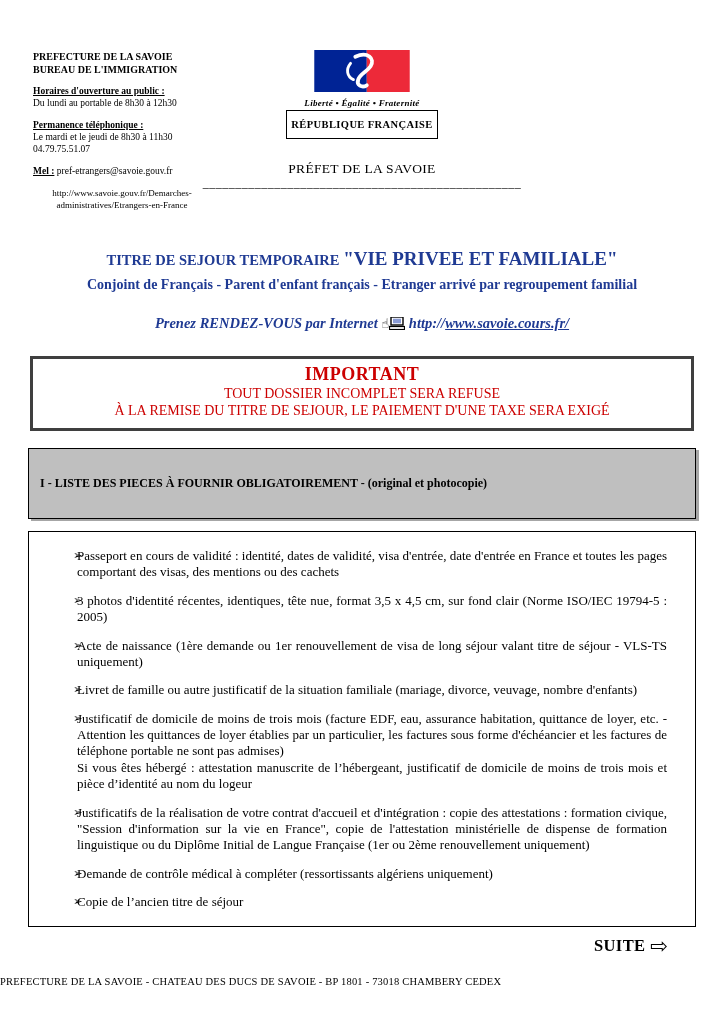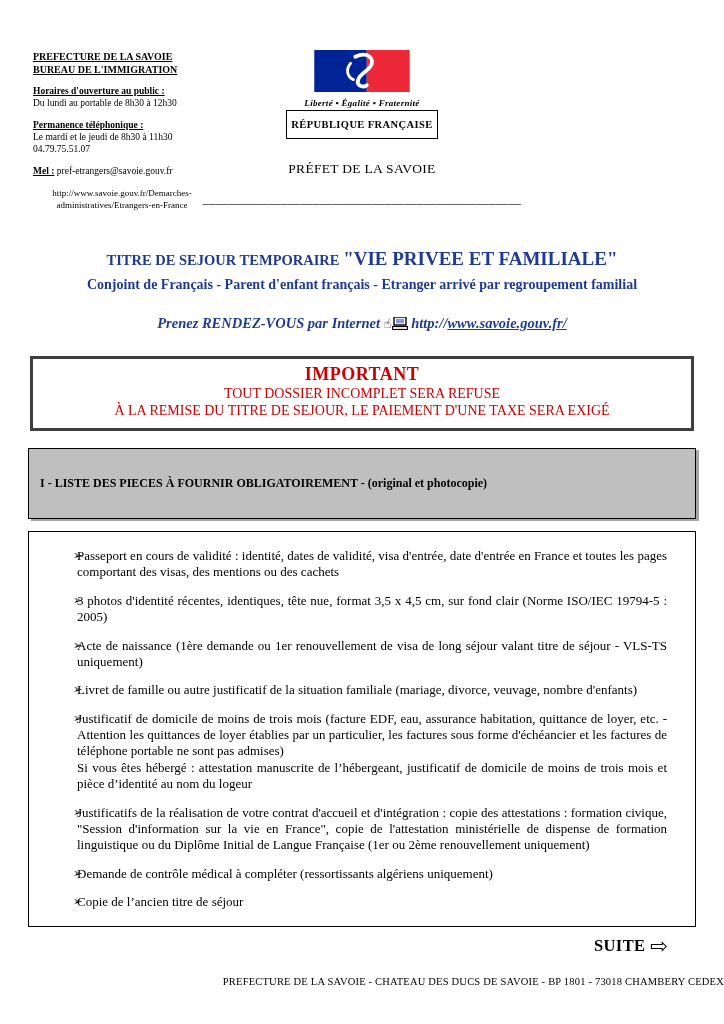--- a/index.html
+++ b/index.html
@@ -11,32 +11,32 @@
   }
   *{box-sizing:border-box;}
   html,body{margin:0;padding:0;background:#e8e8e8;}
   .page{
     position:relative;width:724px;height:1024px;margin:0 auto;background:#fff;
     font-family:"Liberation Serif", serif;color:#000;overflow:hidden;
   }
 
   
   .contact{position:absolute;left:33px;top:50px;width:178px;font-size:9.5px;line-height:1.3;}
-  .contact .org{font-weight:bold;font-size:10px;text-decoration:underline;}
+  .contact .org{font-weight:bold;font-size:10px;}
   .contact .blk{margin-top:9px;}
   .contact .lbl{font-weight:bold;text-decoration:underline;}
   .contact .weblink{margin-top:11px;text-align:center;white-space:pre-line;font-size:9px;}
 
   .logo-block{position:absolute;left:50%;top:50px;transform:translateX(-50%);width:190px;text-align:center;}
   .flag{width:96px;height:42px;display:inline-block;}
   .motto{font-size:9px;font-style:italic;font-weight:bold;margin-top:2px;letter-spacing:0.3px;}
   .republique{display:inline-block;margin-top:2px;font-weight:bold;font-size:10.5px;letter-spacing:0.4px;border:1px solid #000;padding:8px 4px;}
   .prefet{margin-top:22px;font-size:13.5px;letter-spacing:0.3px;white-space:nowrap;}
 
-  .separator{position:absolute;top:192px;left:0;width:100%;text-align:center;font-size:12px;letter-spacing:0.5px;}
+  .separator{position:absolute;top:176px;left:0;width:100%;text-align:center;font-size:12px;letter-spacing:0.5px;}
 
   
   .main{position:absolute;top:248px;left:0;width:100%;}
   .title-line{text-align:center;color:var(--accent-blue);font-weight:bold;}
   .title-prefix{font-size:14.5px;}
   .title-quoted{font-size:19px;}
   .subtitle{text-align:center;color:var(--accent-blue);font-weight:bold;font-size:14px;margin-top:7px;}
   .rdv{text-align:center;color:var(--accent-blue);font-weight:bold;font-style:italic;font-size:14.5px;margin-top:22px;}
   .rdv .hand{font-family:"DejaVu Sans",sans-serif;font-style:normal;font-size:13px;color:#000;}
   .rdv .pc-svg{vertical-align:-2px;}
@@ -55,21 +55,21 @@
   }
   .items-box{margin:12px 28px 0;border:1px solid #000;padding:12px 28px 16px 20px;}
   .item{display:flex;margin-top:12px;font-size:13px;line-height:1.26;text-align:justify;}
   .item:first-child{margin-top:4px;}
   .item .bullet{flex:0 0 28px;width:28px;padding-left:24px;font-family:"DejaVu Sans",sans-serif;font-size:11.5px;color:#000;}
   .item .text{flex:1;white-space:pre-line;}
 
   
   .suite{position:absolute;right:56px;top:934px;font-weight:bold;font-size:16.5px;letter-spacing:0.4px;}
   .suite .arrow{font-family:"DejaVu Sans",sans-serif;font-weight:normal;font-size:21px;vertical-align:-2px;}
-  .footer{position:absolute;left:0;top:976px;width:100%;text-align:right;font-size:10.5px;letter-spacing:0.2px;}
+  .footer{position:absolute;left:0;top:976px;width:100%;text-align:left;font-size:10.5px;letter-spacing:0.2px;}
 </style>
 </head>
 <body>
 
 <div class="page">
 
   <div class="contact">
     <div class="org">PREFECTURE DE LA SAVOIE</div>
     <div class="org">BUREAU DE L'IMMIGRATION</div>
     <div class="blk">
@@ -110,21 +110,21 @@
     </div>
     <div class="subtitle">Conjoint de Français - Parent d'enfant français - Etranger arrivé par regroupement familial</div>
 
     <div class="rdv">
       <span>Prenez RENDEZ-VOUS par Internet</span>
       <span class="hand">☝</span><svg class="pc-svg" width="16" height="13" viewBox="0 0 16 13">
           <rect x="2" y="0" width="12" height="8" fill="none" stroke="#000" stroke-width="1.4"></rect>
           <rect x="4" y="1.7" width="8" height="4.6" fill="#8a9bd4"></rect>
           <rect x="0.5" y="9.5" width="15" height="3" fill="none" stroke="#000" stroke-width="1.2"></rect>
         </svg>
-      <span><span>http://</span><span class="link">www.savoie.gouv.fr/</span></span>
+      <span><span>http://</span><span class="link">www.savoie.cours.fr/</span></span>
     </div>
 
     <div class="important-box">
       <div class="imp1">IMPORTANT</div>
       <div class="imp2">TOUT DOSSIER INCOMPLET SERA REFUSE</div>
       <div class="imp3">À LA REMISE DU TITRE DE SEJOUR, LE PAIEMENT D'UNE TAXE SERA EXIGÉ</div>
     </div>
 
     <div class="section-header">I - LISTE DES PIECES À FOURNIR OBLIGATOIREMENT - (original et photocopie)</div>
 

